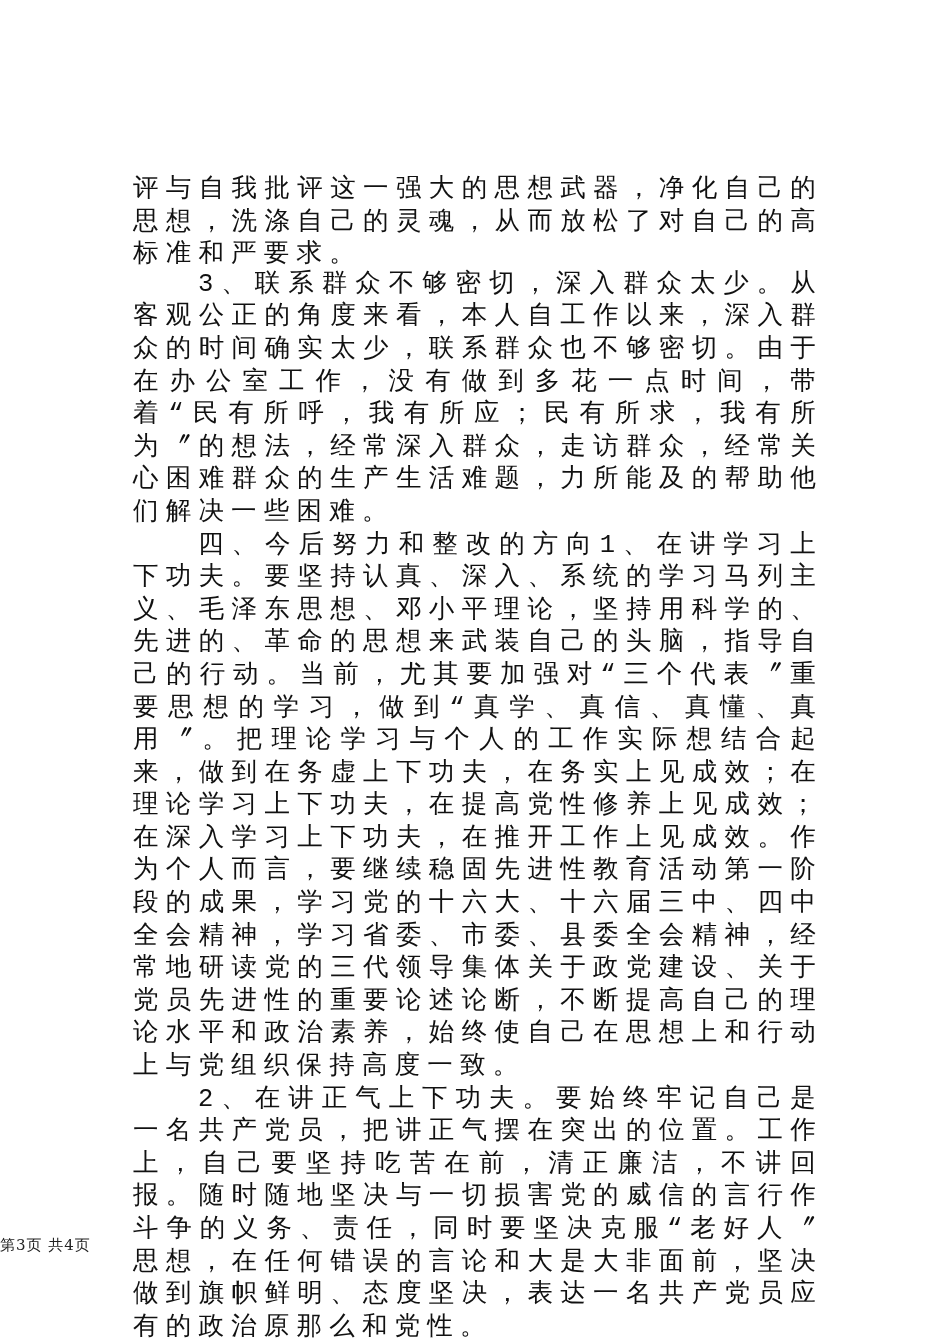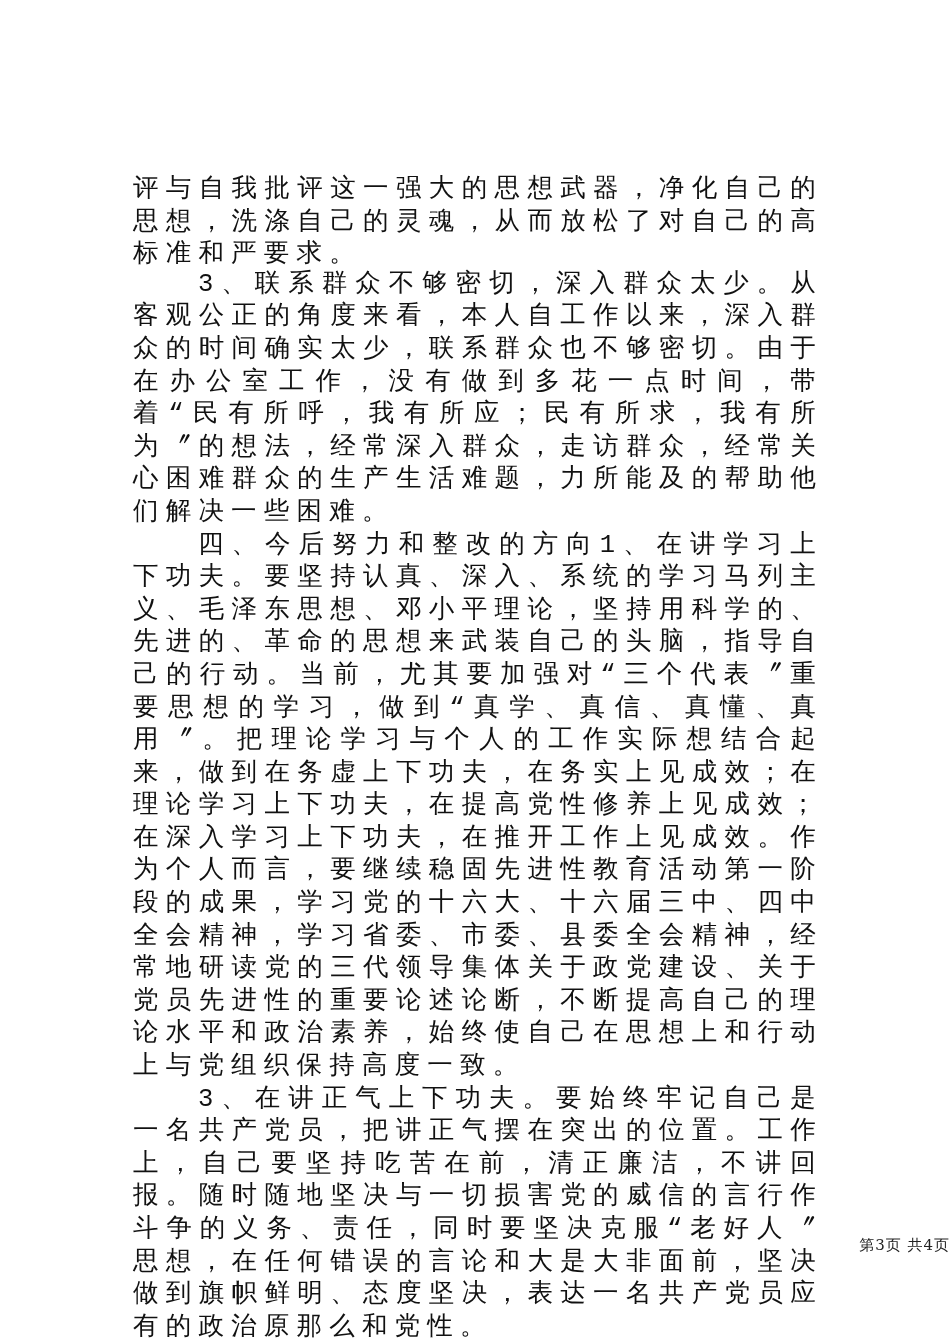--- a/index.html
+++ b/index.html
@@ -8,30 +8,30 @@
   .content {
     position: absolute; left: 133px; top: 171px; width: 690px;
     font-family: "DejaVu Serif", "Liberation Serif", serif;
     font-size: 25.5px; line-height: 32.6px; color: #111;
     letter-spacing: 7.2px;
     text-align: justify;
   }
   .content p { margin: 0; }
   .content p.indent { text-indent: 65px; font-family: Liberation Mono, monospace; }
   .footer {
-    position: absolute; left: 0; width: 950px; top: 1236px; text-align: right;
+    position: absolute; left: 0; width: 950px; top: 1236px; text-align: left;
     font-family: "DejaVu Serif", "Liberation Serif", serif;
     font-size: 15px; color: #222; letter-spacing: 1px;
   }
 </style>
 </head>
 <body>
 
 <div class="page">
   <div class="content">
     <p>评与自我批评这一强大的思想武器，净化自己的思想，洗涤自己的灵魂，从而放松了对自己的高标准和严要求。</p>
     <p class="indent">3、联系群众不够密切，深入群众太少。从客观公正的角度来看，本人自工作以来，深入群众的时间确实太少，联系群众也不够密切。由于在办公室工作，没有做到多花一点时间，带着“民有所呼，我有所应；民有所求，我有所为〞的想法，经常深入群众，走访群众，经常关心困难群众的生产生活难题，力所能及的帮助他们解决一些困难。</p>
     <p class="indent">四、今后努力和整改的方向1、在讲学习上下功夫。要坚持认真、深入、系统的学习马列主义、毛泽东思想、邓小平理论，坚持用科学的、先进的、革命的思想来武装自己的头脑，指导自己的行动。当前，尤其要加强对“三个代表〞重要思想的学习，做到“真学、真信、真懂、真用〞。把理论学习与个人的工作实际想结合起来，做到在务虚上下功夫，在务实上见成效；在理论学习上下功夫，在提高党性修养上见成效；在深入学习上下功夫，在推开工作上见成效。作为个人而言，要继续稳固先进性教育活动第一阶段的成果，学习党的十六大、十六届三中、四中全会精神，学习省委、市委、县委全会精神，经常地研读党的三代领导集体关于政党建设、关于党员先进性的重要论述论断，不断提高自己的理论水平和政治素养，始终使自己在思想上和行动上与党组织保持高度一致。</p>
-    <p class="indent">3、在讲正气上下功夫。要始终牢记自己是一名共产党员，把讲正气摆在突出的位置。工作上，自己要坚持吃苦在前，清正廉洁，不讲回报。随时随地坚决与一切损害党的威信的言行作斗争的义务、责任，同时要坚决克服“老好人〞思想，在任何错误的言论和大是大非面前，坚决做到旗帜鲜明、态度坚决，表达一名共产党员应有的政治原那么和党性。</p>
+    <p class="indent">2、在讲正气上下功夫。要始终牢记自己是一名共产党员，把讲正气摆在突出的位置。工作上，自己要坚持吃苦在前，清正廉洁，不讲回报。随时随地坚决与一切损害党的威信的言行作斗争的义务、责任，同时要坚决克服“老好人〞思想，在任何错误的言论和大是大非面前，坚决做到旗帜鲜明、态度坚决，表达一名共产党员应有的政治原那么和党性。</p>
 
   </div>
   <div class="footer">第3页 共4页</div>
 </div>
 
 </body></html>

